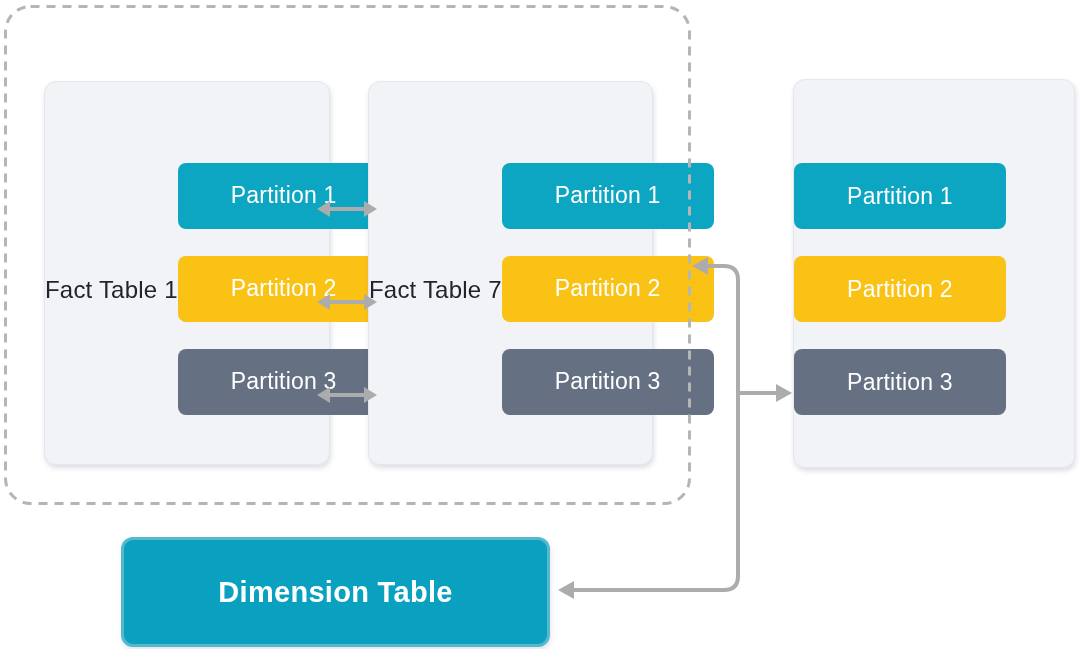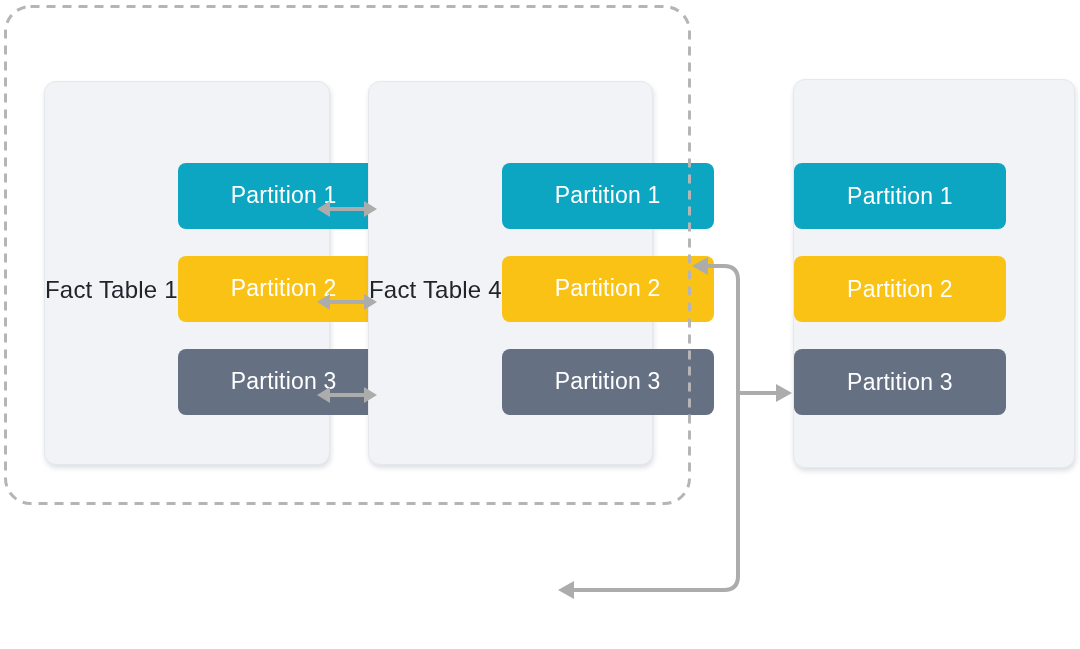--- a/index.html
+++ b/index.html
@@ -43,36 +43,37 @@
   <div class="card" style="left:44px;top:81px;width:286px;height:384px;">
     <div class="card-title">Fact Table 1</div>
     <div class="partition-stack">
       <div class="partition" style="background-color: rgb(12, 166, 194);">Partition 1</div>
       <div class="partition" style="background-color: rgb(251, 194, 22);">Partition 2</div>
       <div class="partition" style="background-color: rgb(101, 112, 131);">Partition 3</div>
     </div>
   </div>
 
   <div class="card" style="left:368px;top:81px;width:285px;height:384px;">
-    <div class="card-title">Fact Table 4</div>
+    <div class="card-title">Fact Table 7</div>
     <div class="partition-stack">
       <div class="partition" style="background-color: rgb(12, 166, 194);">Partition 1</div>
       <div class="partition" style="background-color: rgb(251, 194, 22);">Partition 2</div>
       <div class="partition" style="background-color: rgb(101, 112, 131);">Partition 3</div>
     </div>
   </div>
 
   <div class="card" style="left:793px;top:79px;width:282px;height:389px;">
     <div class="partition-stack">
       <div class="partition" style="background-color: rgb(12, 166, 194);">Partition 1</div>
       <div class="partition" style="background-color: rgb(251, 194, 22);">Partition 2</div>
       <div class="partition" style="background-color: rgb(101, 112, 131);">Partition 3</div>
     </div>
   </div>
 
+  <div class="dimension-table" style="background-color: rgb(10, 161, 192);">Dimension Table</div>
 
   <svg class="overlay" width="1080" height="649" viewBox="0 0 1080 649">
 
     <rect x="5.5" y="6.5" width="684" height="497" rx="25" fill="none" stroke-width="3" stroke-dasharray="9 7" stroke="#B5B5B5"></rect>
 
     <g>
       <line x1="327" y1="209" x2="367" y2="209" stroke-width="4" stroke="#ACACAC"></line>
       <polygon points="317,209 330,201 330,217" fill="#ACACAC"></polygon>
       <polygon points="377,209 364,201 364,217" fill="#ACACAC"></polygon>
     </g>

